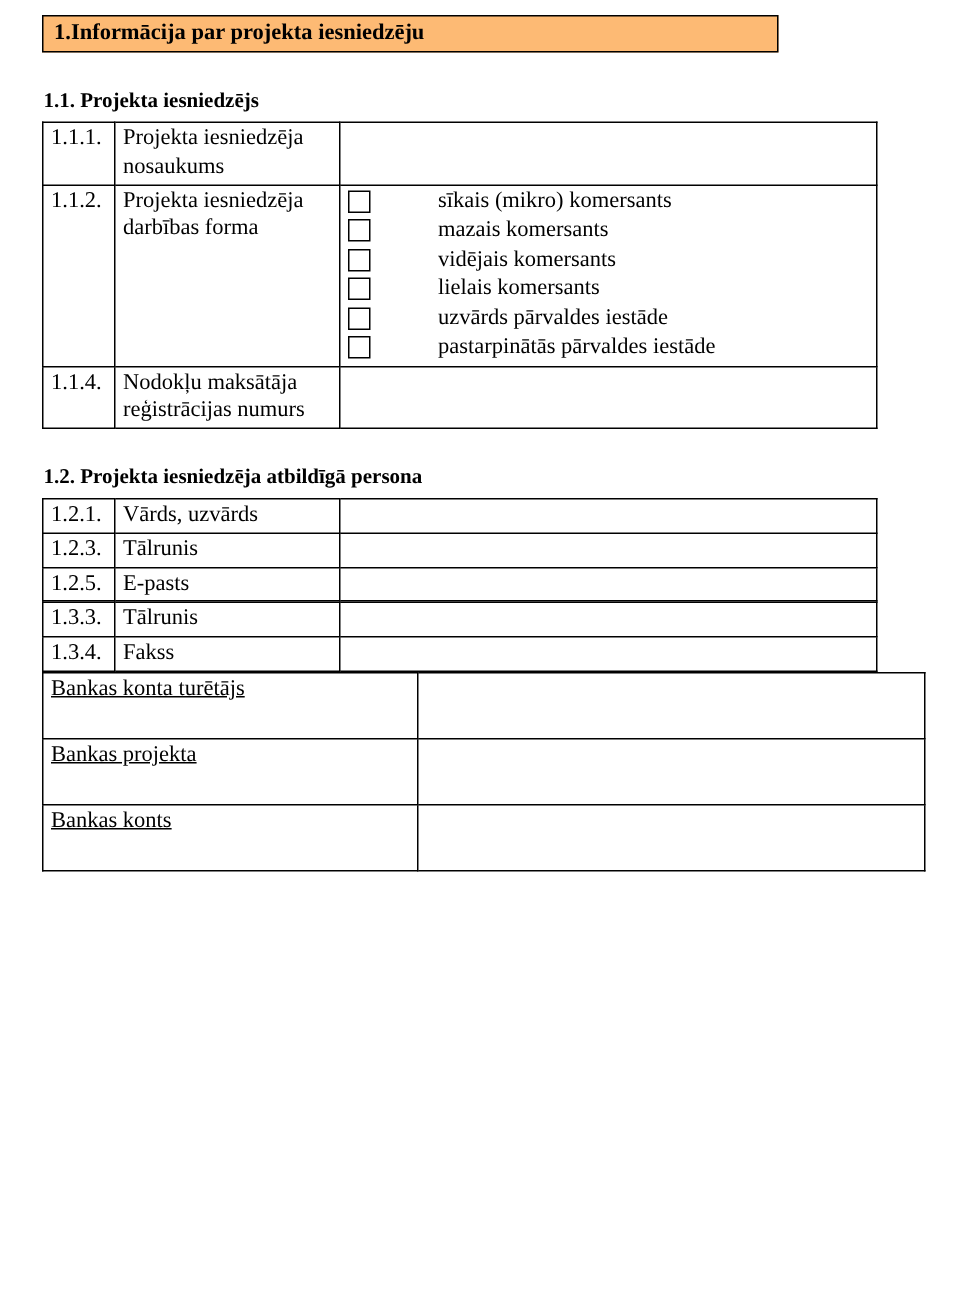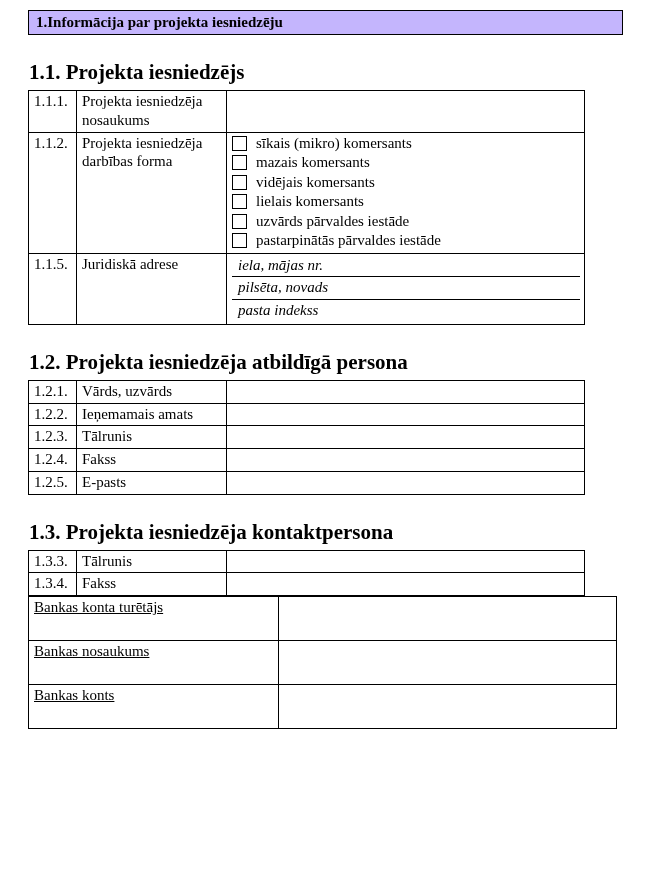--- a/index.html
+++ b/index.html
@@ -6,52 +6,52 @@
   body {
     width: 645px;
     height: 872px;
     background: #ffffff;
     color: #000000;
     font-family: "Liberation Serif", serif;
   }
   .page { position: relative; padding: 10px 0 0 28px; }
 
   .title-bar {
-    width: 595px;
+    width: 491px;
     box-sizing: border-box;
-    background: #c4b5fd;
+    background: #fdba74;
     border: 1px solid #000;
     font-weight: bold;
     font-size: 15px;
     padding: 3px 6px 3px 7px;
   }
 
   .section-heading {
     font-weight: bold;
-    font-size: 21px;
+    font-size: 14px;
     margin: 25px 0 5px 1px;
   }
 
   table.form-table { border-collapse: collapse; table-layout: fixed; }
   table.form-table td {
     border: 1px solid #000;
     font-size: 15px;
     line-height: 1.25;
     padding: 1px 4px 2px 5px;
     vertical-align: top;
     overflow: hidden;
   }
 
   .t-main { width: 556px; }
   .t-main col.c-num   { width: 48px; }
   .t-main col.c-label { width: 150px; }
   .t-main col.c-value { width: 358px; }
 
   td.cell-checks { padding: 2px 4px 3px 6px; }
-  .chk-row { display: flex; align-items: center; height: 19.5px; }
+  .chk-row { display: flex; align-items: center; height: 19.5px; gap: 36px; }
   .chk {
     width: 13px; height: 13px;
     border: 1px solid #000;
     background: #fff;
     display: inline-block;
     flex: 0 0 auto;
     margin-right: 9px;
   }
 
   td.cell-addr { padding: 0; }
@@ -113,68 +113,53 @@
           <span class="chk"></span>
           <span>uzvārds pārvaldes iestāde</span>
         </div>
         <div class="chk-row">
           <span class="chk"></span>
           <span>pastarpinātās pārvaldes iestāde</span>
         </div>
       </td>
     </tr>
     <tr>
-      <td>1.1.5.</td>
-      <td>Juridiskā adrese</td>
-      <td class="cell-addr">
-        <div class="addr-row">iela, mājas nr.</div>
-        <div class="addr-row">pilsēta, novads</div>
-        <div class="addr-row">pasta indekss</div>
-      </td>
+      <td>1.1.4.</td>
+      <td>Nodokļu maksātāja reģistrācijas numurs</td>
+      <td></td>
     </tr>
   </tbody>
     </table>
 
   <div class="section-heading">1.2. Projekta iesniedzēja atbildīgā persona</div>
   <table class="form-table t-main">
     <colgroup>
         <col class="c-num">
         <col class="c-label">
         <col class="c-value">
       </colgroup>
     <tbody>
         <tr>
       <td>1.2.1.</td>
       <td>Vārds, uzvārds</td>
       <td></td>
     </tr>
     <tr>
-      <td>1.2.2.</td>
-      <td>Ieņemamais amats</td>
-      <td></td>
-    </tr>
-    <tr>
       <td>1.2.3.</td>
       <td>Tālrunis</td>
       <td></td>
     </tr>
     <tr>
-      <td>1.2.4.</td>
-      <td>Fakss</td>
-      <td></td>
-    </tr>
-    <tr>
       <td>1.2.5.</td>
       <td>E-pasts</td>
       <td></td>
     </tr>
   </tbody>
     </table>
 
-  <div class="section-heading">1.3. Projekta iesniedzēja kontaktpersona</div>
   <table class="form-table t-main">
     <colgroup>
         <col class="c-num">
         <col class="c-label">
         <col class="c-value">
       </colgroup>
     <tbody>
     <tr>
       <td>1.3.3.</td>
       <td>Tālrunis</td>
@@ -192,21 +177,21 @@
     <colgroup>
         <col class="c-blabel">
         <col class="c-bvalue">
       </colgroup>
     <tbody>
         <tr>
       <td>Bankas konta turētājs</td>
       <td></td>
     </tr>
     <tr>
-      <td>Bankas nosaukums</td>
+      <td>Bankas projekta</td>
       <td></td>
     </tr>
     <tr>
       <td>Bankas konts</td>
       <td></td>
     </tr>
 
   </tbody>
     </table>
 

